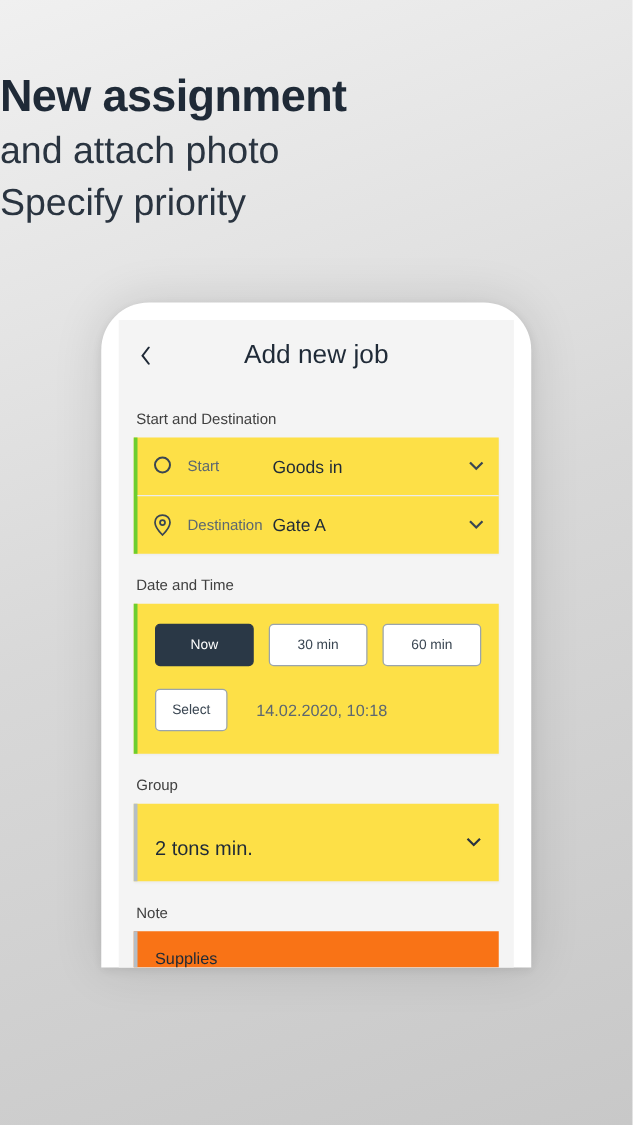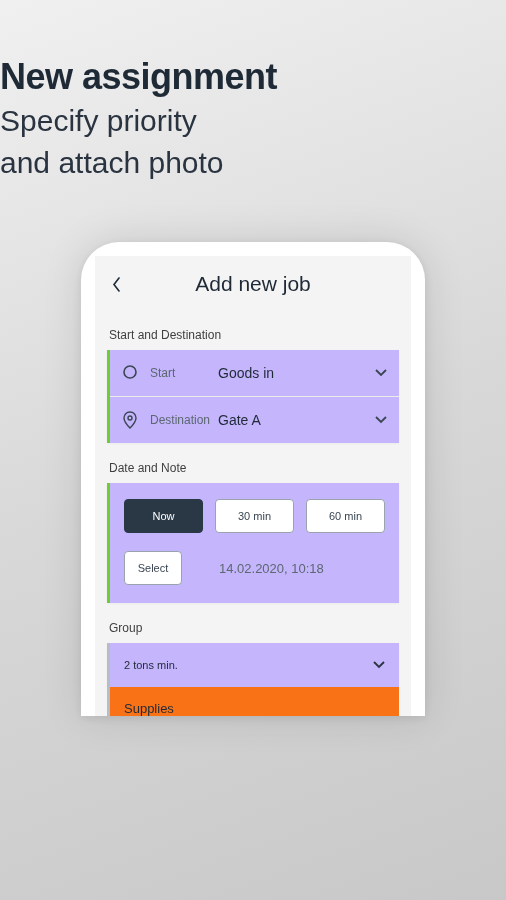--- a/index.html
+++ b/index.html
@@ -67,21 +67,21 @@
   }
 
   .content { padding: 0 12px 0 12px; }
   .section-label {
     font-size: 12px;
     color: #404040;
     margin: 18px 0 8px 2px;
   }
 
   .card {
-    background: #c4b5fd;
+    background: #fde047;
     border-left: 3px solid #6cce2f;
     box-shadow: 0 1px 2px rgba(0,0,0,0.04);
   }
   .card.grey { border-left-color: #b5bec6; }
 
   .row {
     display: flex;
     align-items: center;
     padding: 14px 12px;
   }
@@ -125,57 +125,57 @@
   .chip.active {
     background: #2a3846;
     border-color: #2a3846;
     color: #fff;
   }
   .chip.small { flex: 0 0 58px; }
 
   .date-row {
     display: flex;
     align-items: center;
-    gap: 14px;
     padding: 8px 14px 18px 14px;
   }
   .date-val {
     font-size: 13px;
     color: #5c6770;
     margin-left: 23px;
   }
 
   .select-row {
     display: flex;
     align-items: center;
     padding: 16px 14px;
   }
   .select-row .value {
     flex: 1;
-    font-size: 11px;
-    color: #1f2a37;
+    font-size: 16px;
+    color: #1f2a37;
+    margin-top: 12px;
   }
 
   .note-card {
     background: #f97316;
     border-left: 3px solid #b5bec6;
     padding: 14px 14px 0 14px;
     font-size: 13px;
     color: #1f2a37;
   }
 
   svg { display: block; }
 </style>
 </head>
 <body>
 
 <div class="promo">
   <div class="promo-title">New assignment</div>
+  <div class="promo-sub">and attach photo</div>
   <div class="promo-sub">Specify priority</div>
-  <div class="promo-sub">and attach photo</div>
 </div>
 
 <div class="phone">
   <div class="screen">
 
     <div class="appbar">
       <div class="back">
         <svg width="9" height="15" viewBox="0 0 9 15">
             <path d="M7 1 L2 7.5 L7 14" stroke="currentColor" stroke-width="1.6" fill="none" stroke-linecap="round"></path>
           </svg>
@@ -211,21 +211,21 @@
           <span class="label">Destination</span>
           <span class="value">Gate A</span>
           <span class="chevron">
             <svg width="12" height="8" viewBox="0 0 12 8">
                 <path d="M1 1 L6 6 L11 1" stroke="currentColor" stroke-width="1.8" fill="none"></path>
               </svg>
           </span>
         </div>
       </div>
 
-      <div class="section-label">Date and Note</div>
+      <div class="section-label">Date and Time</div>
       <div class="card">
         <div class="chips-row">
           <div class="chip active">Now</div>
           <div class="chip">30 min</div>
           <div class="chip">60 min</div>
         </div>
         <div class="date-row">
           <div class="chip small">Select</div>
           <div class="date-val">14.02.2020, 10:18</div>
         </div>
@@ -236,19 +236,20 @@
         <div class="select-row">
           <span class="value">2 tons min.</span>
           <span class="chevron">
             <svg width="12" height="8" viewBox="0 0 12 8">
                 <path d="M1 1 L6 6 L11 1" stroke="currentColor" stroke-width="1.8" fill="none"></path>
               </svg>
           </span>
         </div>
       </div>
 
+      <div class="section-label">Note</div>
       <div class="note-card">
         <span>Supplies</span>
       </div>
 
     </div>
   </div>
 </div>
 
 </body></html>

